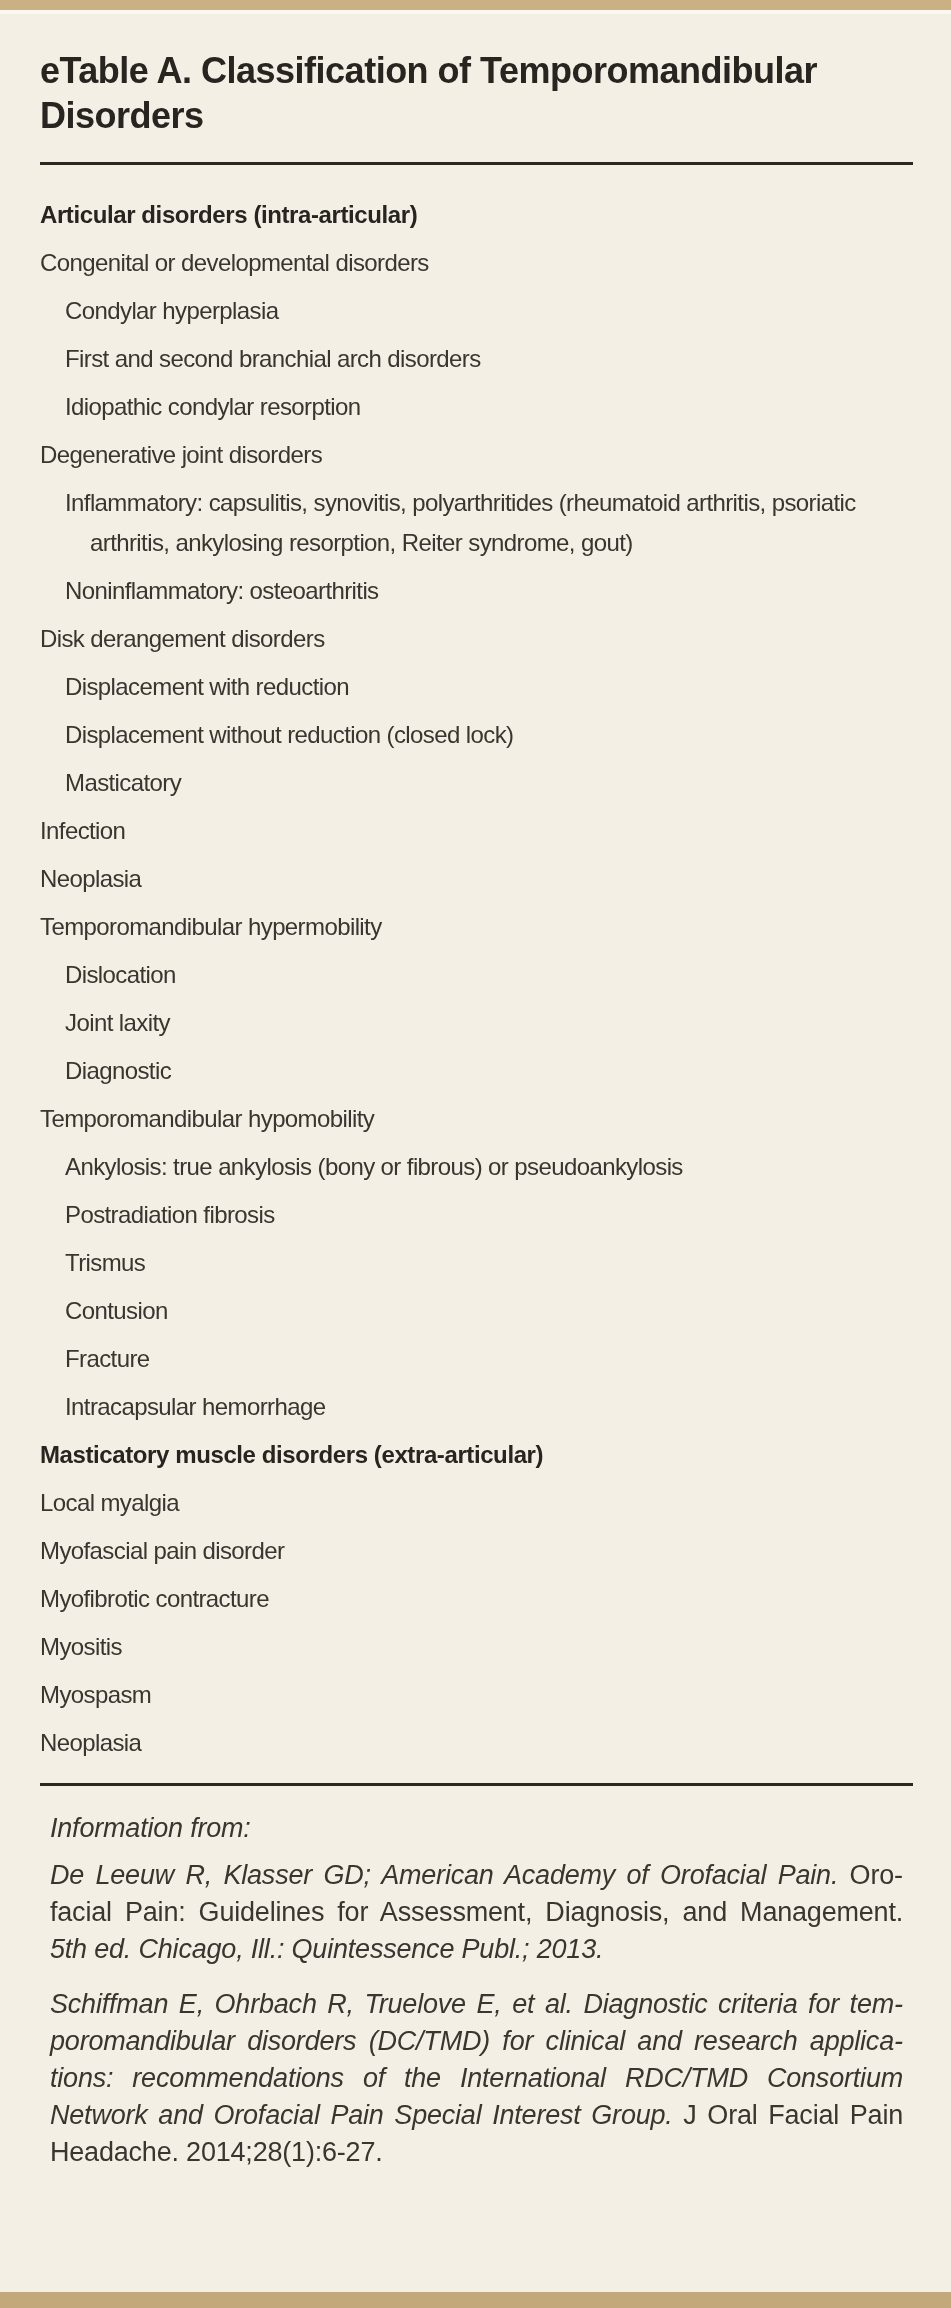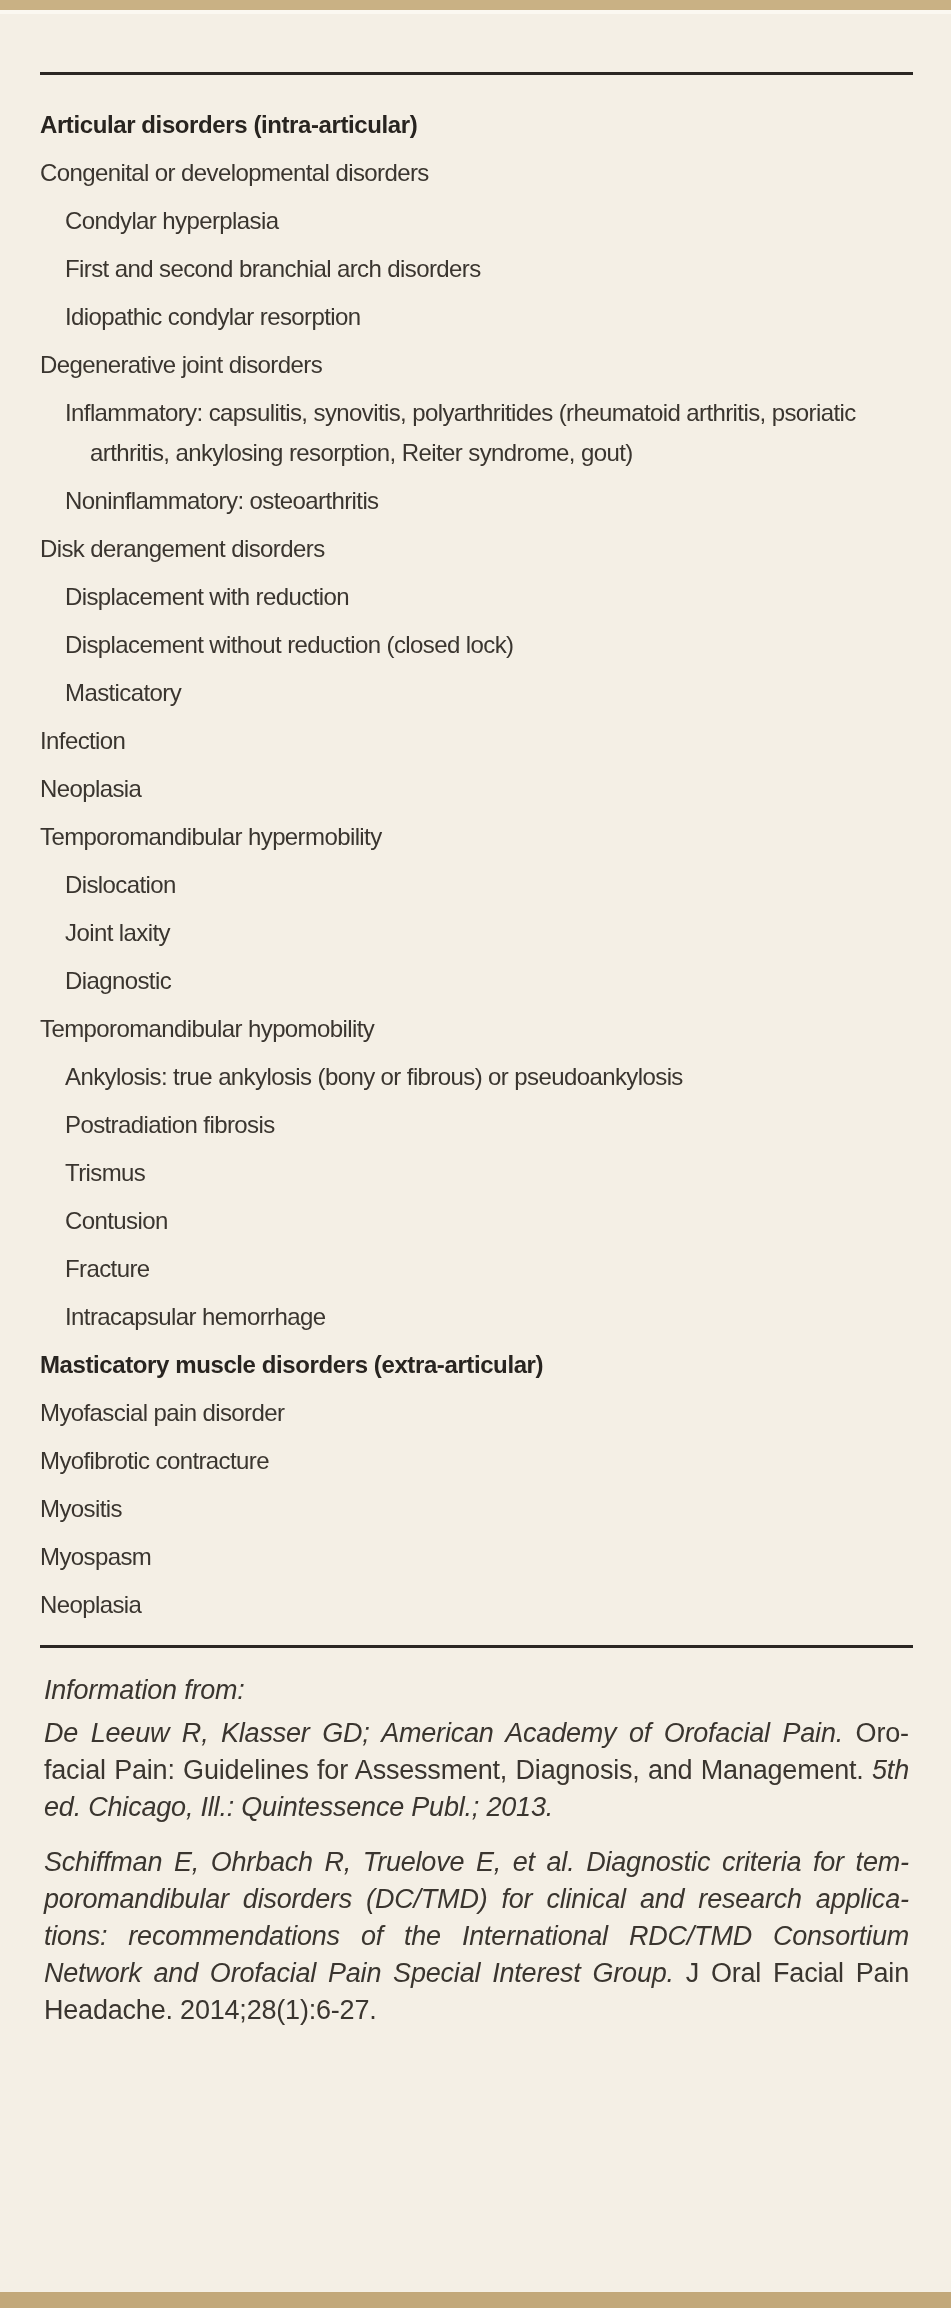--- a/index.html
+++ b/index.html
@@ -50,38 +50,39 @@
     line-height: 40px;
     margin-bottom: 8px;
     letter-spacing: -0.6px;
   }
   .item.lvl1 { padding-left: 0; }
   .item.lvl2 { padding-left: 50px; text-indent: -25px; }
   .item.bold { font-weight: bold; color: var(--heading); letter-spacing: -0.4px; }
 
   .footnotes { margin-top: 24px; }
   .ref {
-    margin: 4px;
+    margin: 10px;
     font-size: 27px;
     line-height: 37px;
     letter-spacing: -0.2px;
     text-align: justify;
     hyphens: manual;
     -webkit-hyphens: manual;
   }
   .ref.info { margin-bottom: 6px; text-align: left; }
   .ref.second { margin-top: 18px; }
   .it { font-style: italic; }
 </style>
 </head>
 <body>
 
 <div class="band top"></div>
 
 <div class="content">
+  <h1 class="title">eTable A. Classification of Temporomandibular Disorders</h1>
 
   <hr class="rule">
 
   <div class="list">
       <div class="item lvl1 bold">Articular disorders (intra-articular)</div>
       <div class="item lvl1">Congenital or developmental disorders</div>
       <div class="item lvl2">Condylar hyperplasia</div>
       <div class="item lvl2">First and second branchial arch disorders</div>
       <div class="item lvl2">Idiopathic condylar resorption</div>
       <div class="item lvl1">Degenerative joint disorders</div>
@@ -98,20 +99,21 @@
       <div class="item lvl2">Joint laxity</div>
       <div class="item lvl2">Diagnostic</div>
       <div class="item lvl1">Temporomandibular hypomobility</div>
       <div class="item lvl2">Ankylosis: true ankylosis (bony or fibrous) or pseudoankylosis</div>
       <div class="item lvl2">Postradiation fibrosis</div>
       <div class="item lvl2">Trismus</div>
       <div class="item lvl2">Contusion</div>
       <div class="item lvl2">Fracture</div>
       <div class="item lvl2">Intracapsular hemorrhage</div>
       <div class="item lvl1 bold">Masticatory muscle disorders (extra-articular)</div>
+      <div class="item lvl1">Local myalgia</div>
       <div class="item lvl1">Myofascial pain disorder</div>
       <div class="item lvl1">Myofibrotic contracture</div>
       <div class="item lvl1">Myositis</div>
       <div class="item lvl1">Myospasm</div>
       <div class="item lvl1">Neoplasia</div>
     </div>
 
   <hr class="rule bottom-rule">
 
   <div class="footnotes">

